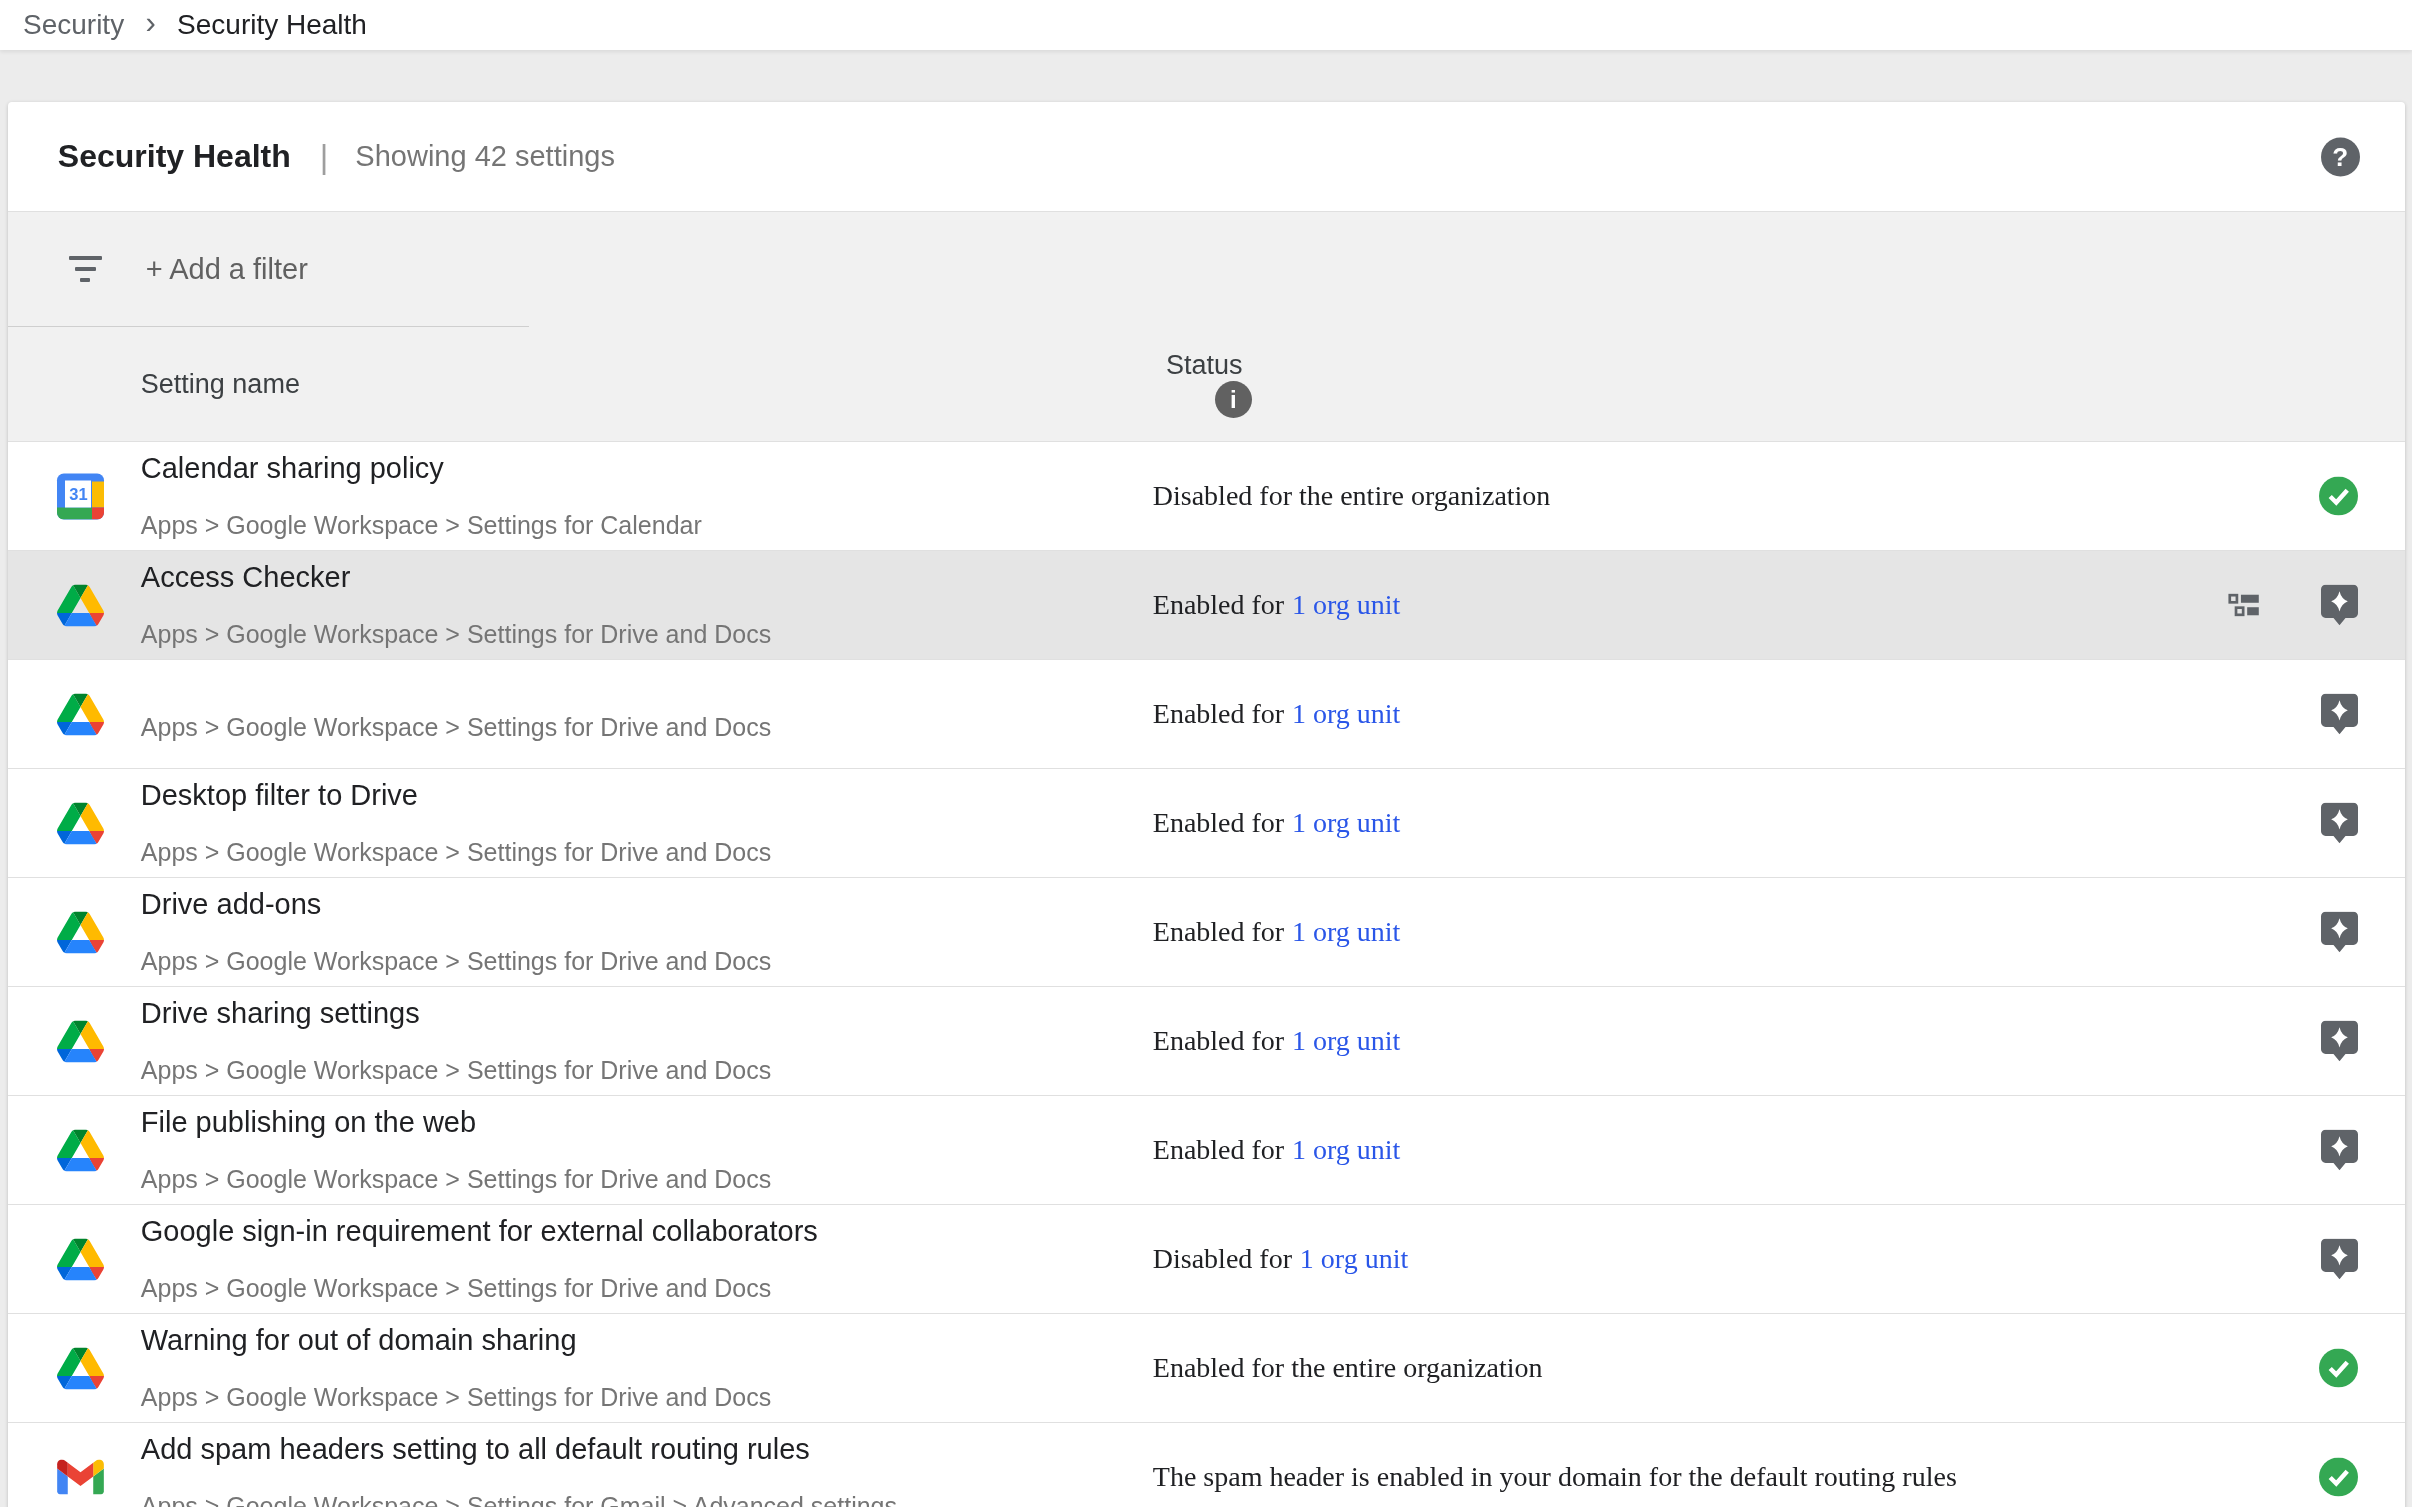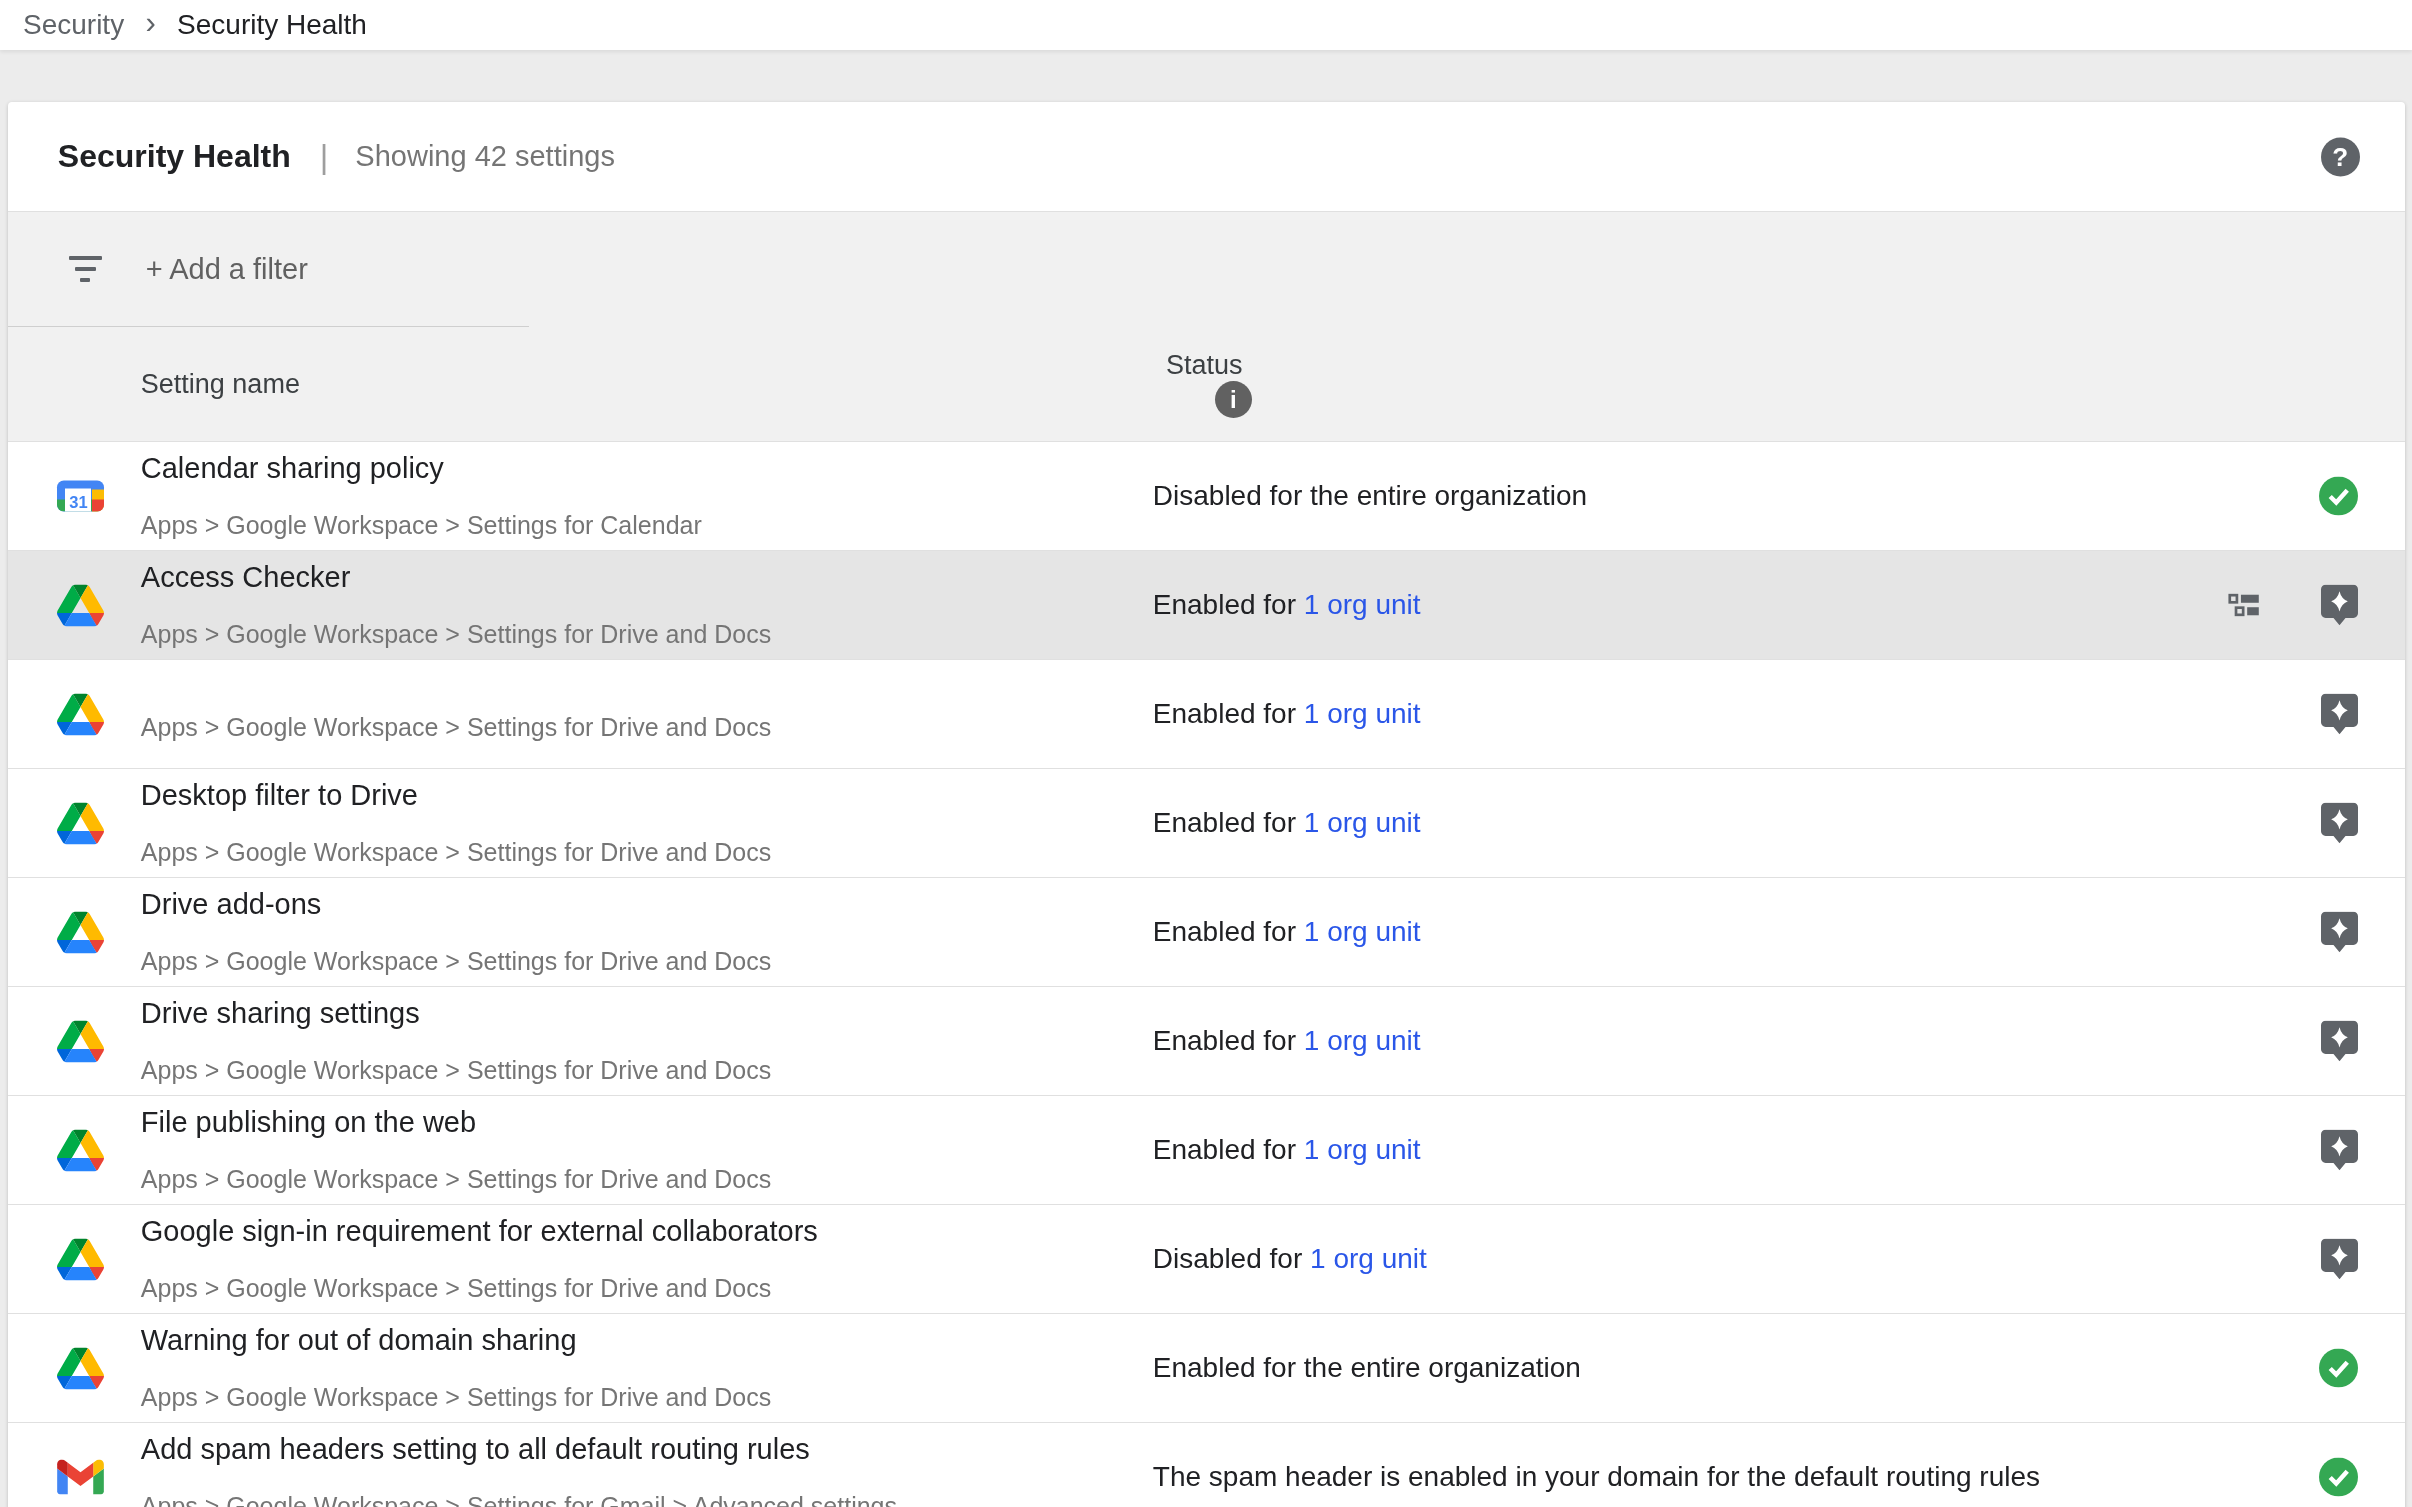--- a/index.html
+++ b/index.html
@@ -54,28 +54,28 @@
   .rows { border-top:1px solid #e0e0e0; }
   .row { height:109px; position:relative; border-bottom:1px solid #e0e0e0;
          background:#fff; cursor:pointer; }
   .row.hl { background:#e5e5e5; }
   .app-ic { position:absolute; left:49px; top:50%; transform:translateY(-50%);
             width:47px; height:47px; display:flex; align-items:center; justify-content:center; }
   .namecell { position:absolute; left:133px; top:50%; transform:translateY(-50%); }
   .s-name { font-size:29px; color:#202124; }
   .s-path { font-size:25px; color:#757575; margin-top:26px; }
   .statuscell { position:absolute; left:1145px; top:50%; transform:translateY(-50%);
-                font-size:28px; color:#202124; white-space:nowrap; }
+                font-size:28px; color:#202124; white-space:nowrap;font-family:Liberation Serif, serif; }
   .orglink { color:#2a56e8; margin-left:0.28em; text-decoration:none; cursor:pointer; }
   .trail-main { position:absolute; right:47px; top:50%; transform:translateY(-50%); line-height:0; }
   .trail-sec  { position:absolute; right:144px; top:50%; transform:translateY(-50%); line-height:0; cursor:pointer; }
   .trail-main.clickable { cursor:pointer; }
 
   
-  .cal { width:47px; height:31px; border-radius:6.8px; overflow:hidden; position:relative; background:#4285f4; }
+  .cal { width:47px; height:46px; border-radius:6.8px; overflow:hidden; position:relative; background:#4285f4; }
   .cal-y { position:absolute; right:0; top:8.7px; width:11.6px; height:26px; background:#fbbc04; }
   .cal-g { position:absolute; left:0; bottom:0; width:35px; height:11.6px; background:#34a853; }
   .cal-r { position:absolute; right:0; bottom:0; width:11.6px; height:11.6px; background:#ea4335; }
   .cal-w { position:absolute; left:8.7px; top:7.8px; width:26px; height:27px; background:#fff;
            display:flex; align-items:center; justify-content:center;
            color:#4285f4; font-weight:700; font-size:16.5px; }
 </style>
 </head>
 <body>
 

